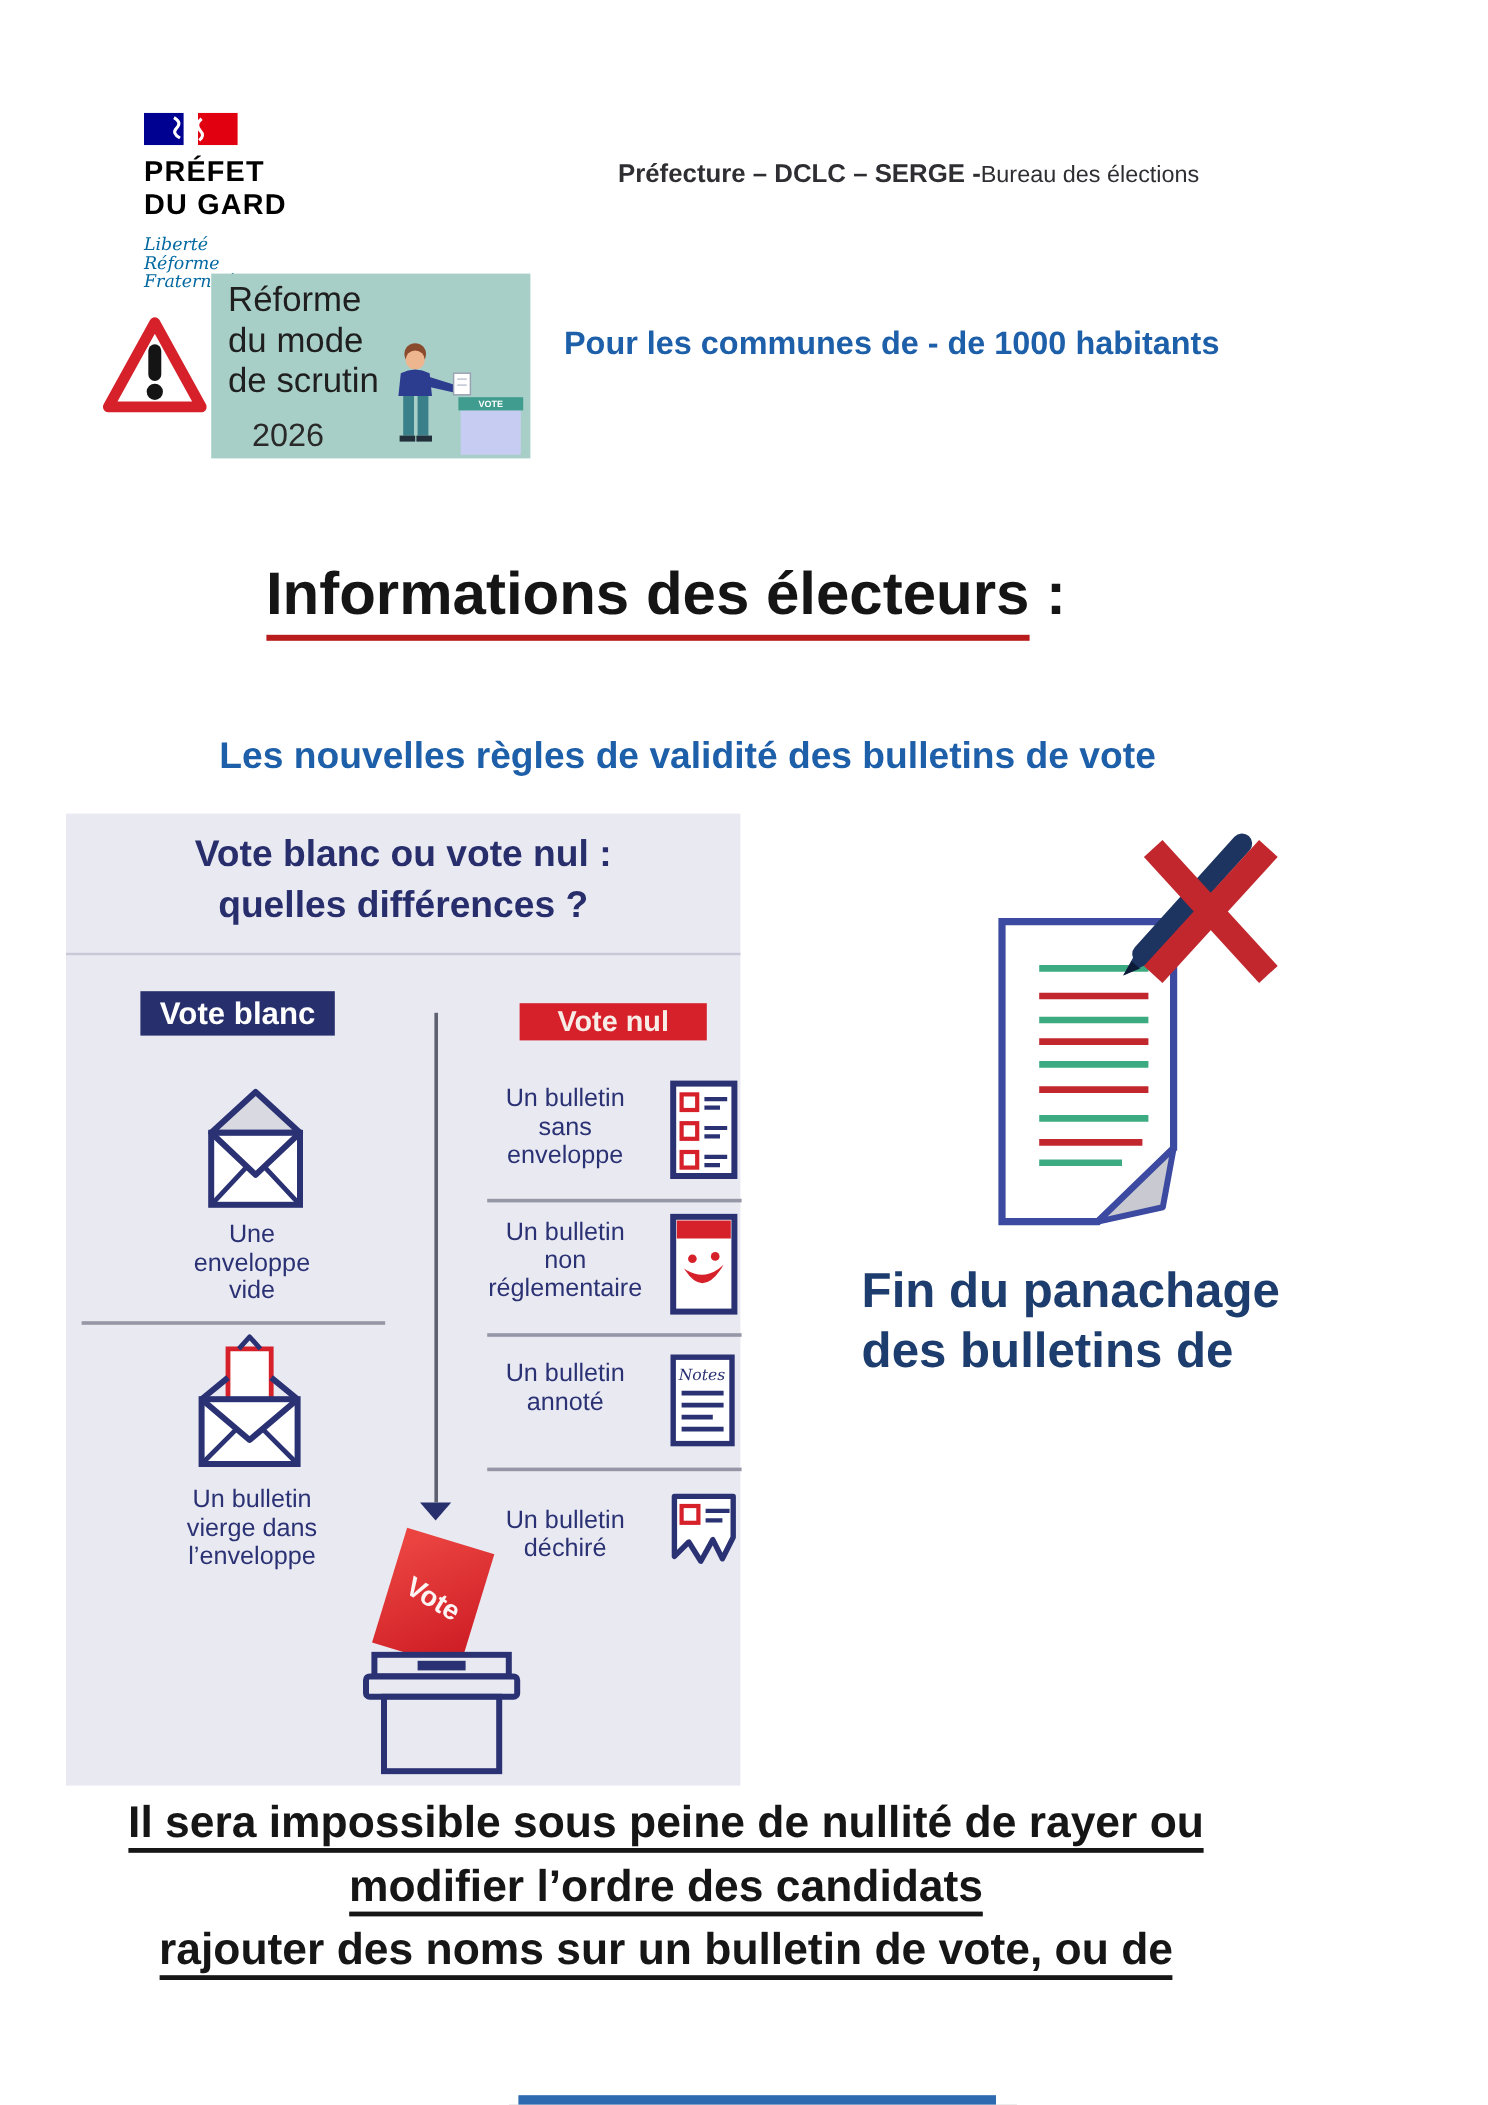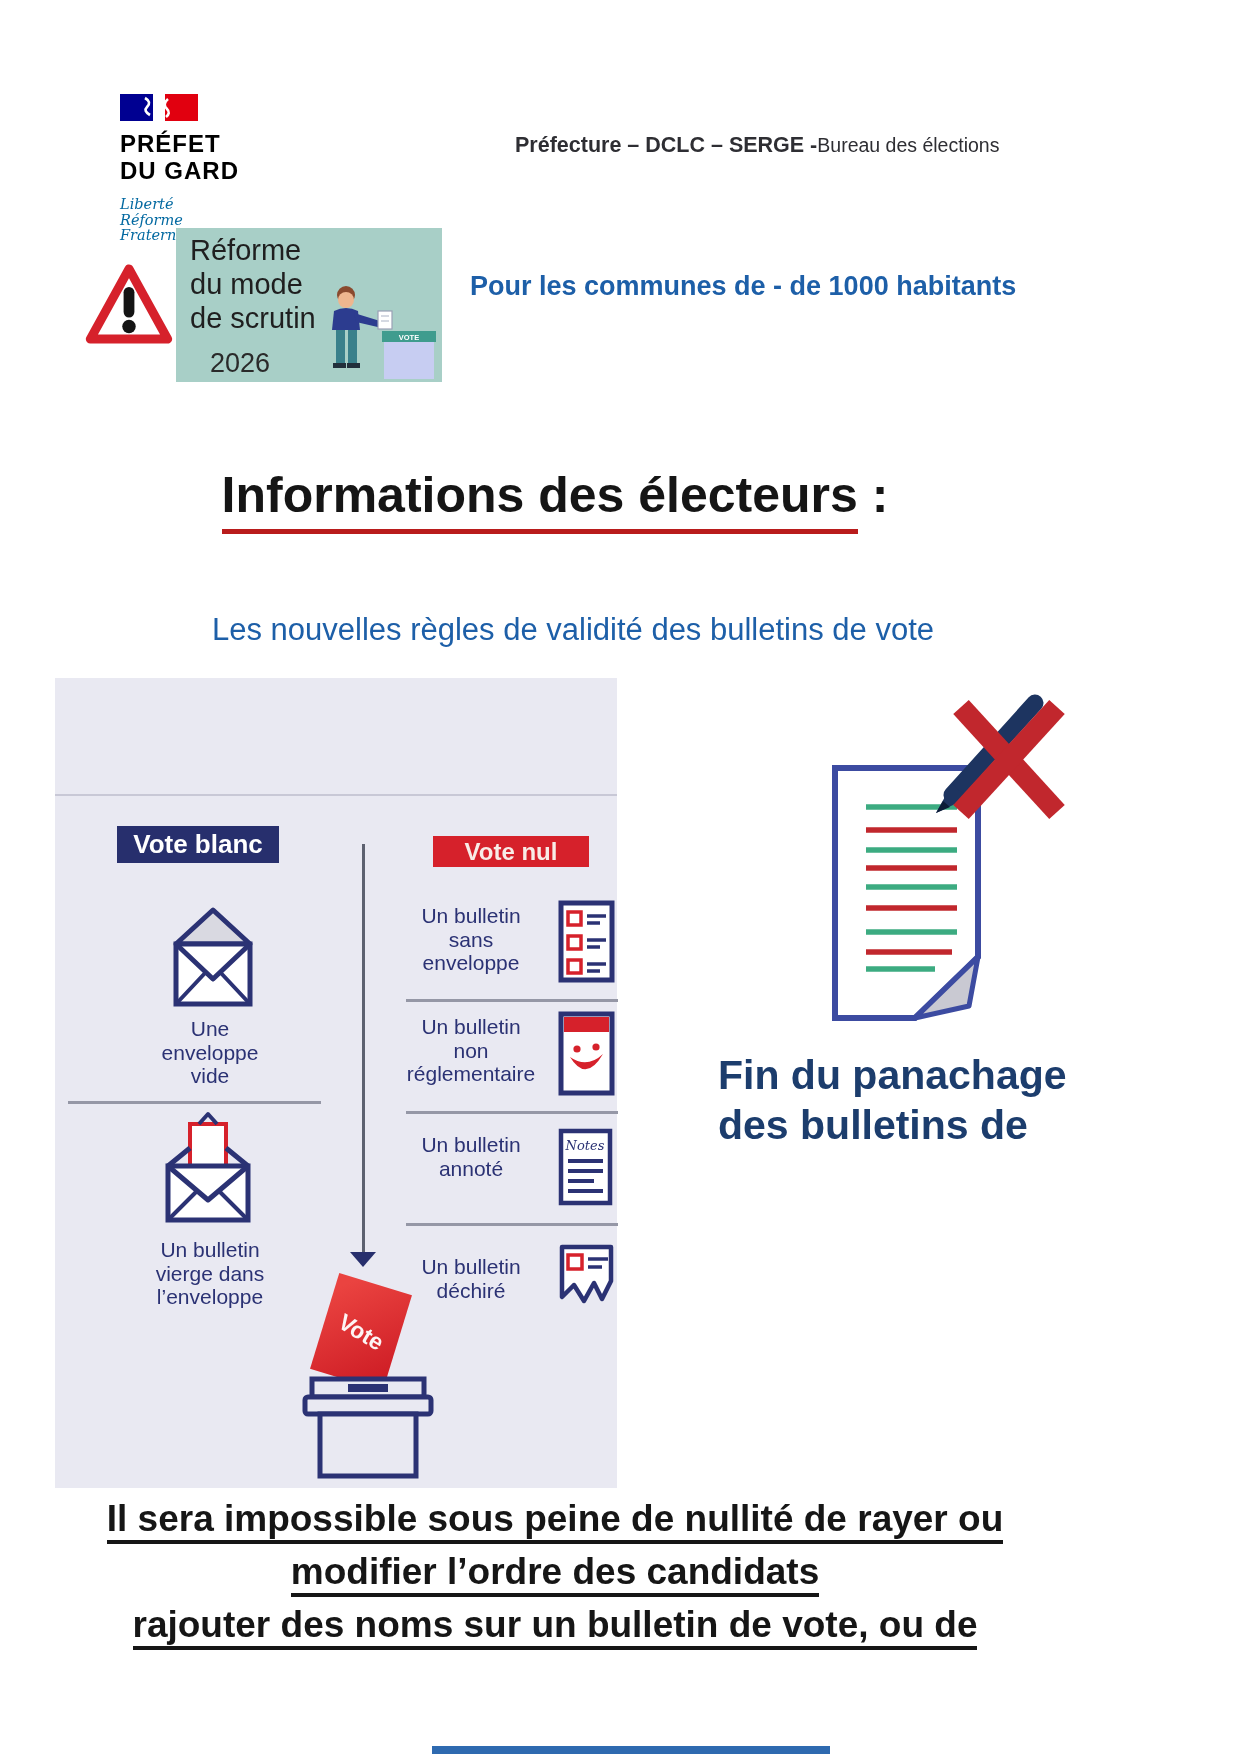--- a/index.html
+++ b/index.html
@@ -19,21 +19,21 @@
   
   .warning { position:absolute; left:84px; top:260px; width:90px; height:88px; }
   .reform-banner { position:absolute; left:176px; top:228px; width:266px; height:154px; background:var(--teal_banner,#a8cfc7); }
   .rb-title { position:absolute; left:14px; top:5px; font-size:29px; line-height:34px; color:#1f1f1f; }
   .rb-year { position:absolute; left:34px; bottom:3px; font-size:27px; color:#2a2a2a; }
   .rb-illo { position:absolute; right:0; bottom:0; width:122px; height:100px; }
   .audience { position:absolute; left:470px; top:271px; font-size:27px; font-weight:bold; color:var(--accent_blue,#1d5fa8); }
   
   .main-title { position:absolute; left:0; top:466px; width:1110px; text-align:center; font-size:50px; font-weight:bold; color:#151515; }
   .main-title .underlined { border-bottom:5px solid #b91c1c; padding-bottom:6px; }
-  .subtitle { position:absolute; left:0; top:612px; width:1110px; text-align:center; font-size:31px; font-weight:normal; color:var(--accent_blue,#1d5fa8);padding-left:36px; }
+  .subtitle { position:absolute; left:0; top:612px; width:1110px; text-align:center; font-size:31px; font-weight:bold; color:var(--accent_blue,#1d5fa8);padding-left:36px; }
   
   .infographic { position:absolute; left:55px; top:678px; width:562px; height:810px; background:var(--panel_bg,#e9e9f2); }
   .ig-title { position:absolute; top:13px; width:100%; text-align:center; font-size:31px; line-height:42px; font-weight:bold; color:var(--navy,#272e6b); }
   .ig-top-divider { position:absolute; top:116px; left:0; width:100%; height:2px; background:#c8c8d6; }
   .col-header { position:absolute; text-align:center; color:#fff; font-weight:bold; }
   .col-header.blanc { left:62px; top:148px; width:162px; height:37px; line-height:37px; font-size:26px; background:#272f6d; }
   .col-header.nul { left:378px; top:158px; width:156px; height:31px; line-height:31px; font-size:24px; background:var(--red,#d6212b); color:#f8ece7; }
   .v-line { position:absolute; left:307px; top:166px; width:3px; height:408px; background:#5d6170; }
   .v-arrow { position:absolute; left:295px; top:574px; width:0; height:0;
     border-left:13px solid transparent; border-right:13px solid transparent; border-top:15px solid #272f6d; }
@@ -131,20 +131,22 @@
 
   <div class="audience">Pour les communes de - de 1000 habitants</div>
 
   <div class="main-title">
     <span class="underlined">Informations des électeurs</span><span> :</span>
   </div>
   <div class="subtitle">Les nouvelles règles de validité des bulletins de vote</div>
 
   <div class="infographic">
     <div class="ig-title">
+      <div>Vote blanc ou vote nul :</div>
+      <div>quelles différences ?</div>
     </div>
     <div class="ig-top-divider"></div>
 
     <div class="col-header blanc">Vote blanc</div>
     <div class="col-header nul">Vote nul</div>
     <div class="v-line"></div>
     <div class="v-arrow"></div>
 
     <svg class="env1" viewBox="0 0 90 106">
       <polygon points="8,40 45,6 82,40" fill="#d9d9e1" stroke="#2b3274" stroke-width="5" stroke-linejoin="round"></polygon>

